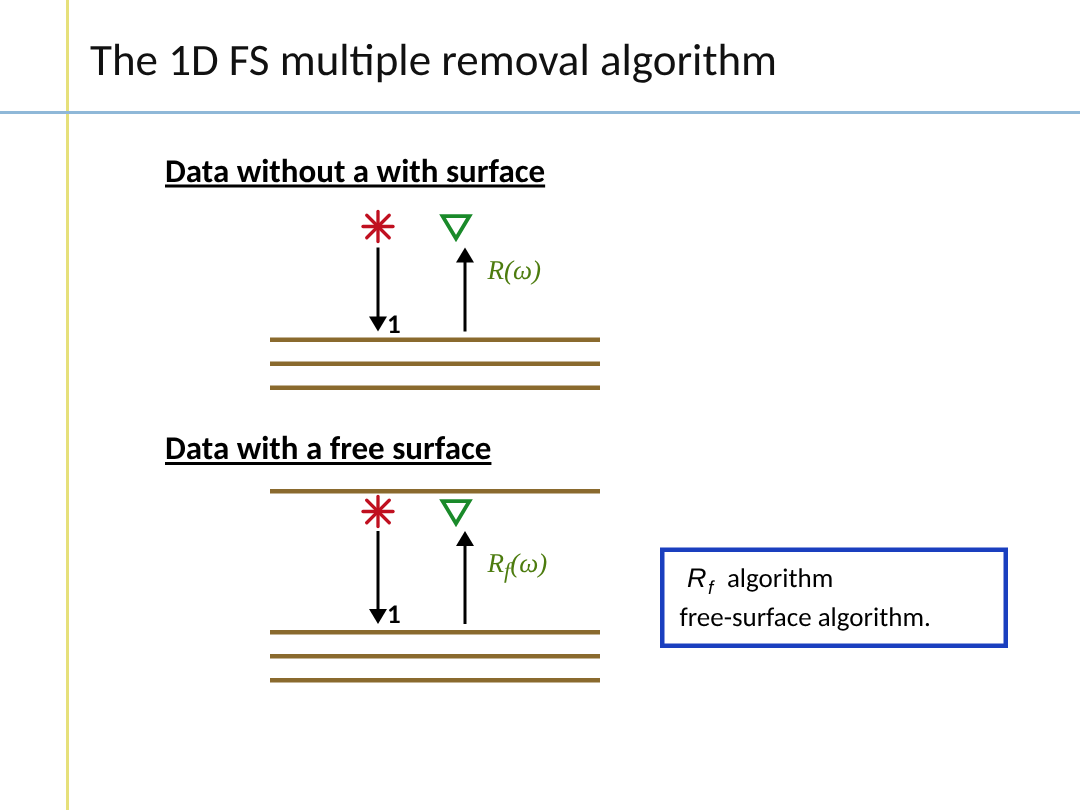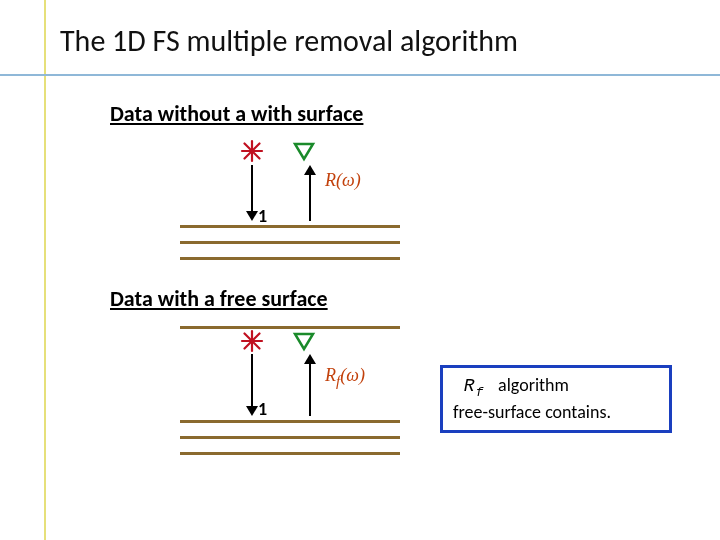--- a/index.html
+++ b/index.html
@@ -61,42 +61,42 @@
     height: 0;
     border-top: 2px solid #8a6a2e;
   }
   .brownline { border-top: 3px solid #8a6a2e; }
 
   .labelR {
     position: absolute;
     font-family: "Times New Roman", serif;
     font-style: italic;
     font-size: 18px;
-    color: #c2410c;
+    color: #4d7c0f;
   }
   .label1 {
     position: absolute;
     font-size: 18px;
     font-weight: 700;
   }
 
   .callout {
     position: absolute;
     left: 440px;
     top: 365px;
     width: 232px;
     padding: 6px 10px;
     border: 3px solid #1a3fbf;
     background: #fff;
     font-size: 18px;
     line-height: 1.25;
     box-sizing: border-box;
   }
   .callout .rf {
-    font-family: Liberation Mono, monospace;
+    font-family: Liberation Sans, sans-serif;
     font-style: italic;
   }
   .callout .rf sub {
     font-style: italic;
     font-size: 0.7em;
     margin-left: 1px;
   }
 </style>
 </head>
 <body>
@@ -176,14 +176,14 @@
   <div class="layer brownline" style="top:100px;"></div>
   <div class="layer brownline" style="top:116px;"></div>
   <div class="layer brownline" style="top:132px;"></div>
 </div>
 
 <div class="callout">
   <span class="rf">
     &nbsp;<span>R</span><sub>f</sub>
   </span>
   &nbsp;<span>algorithm</span><br>
-  <span>free-surface contains.</span>
+  <span>free-surface algorithm.</span>
 </div>
 
 </body></html>

